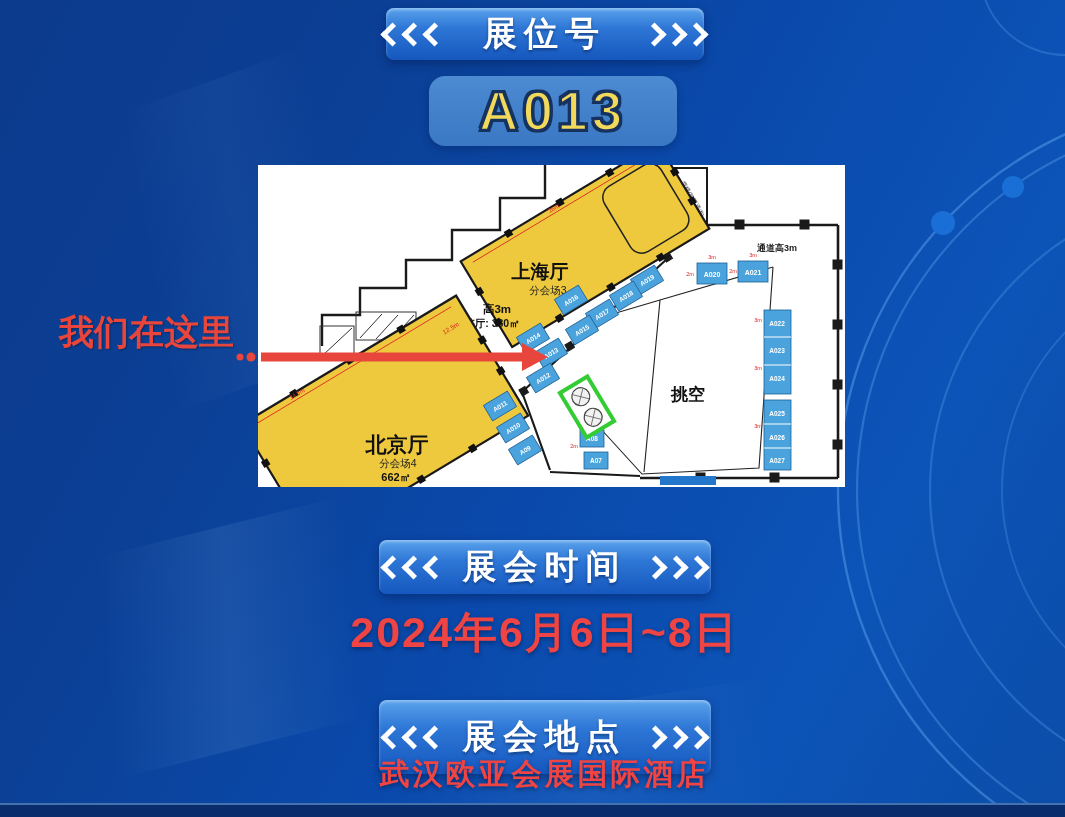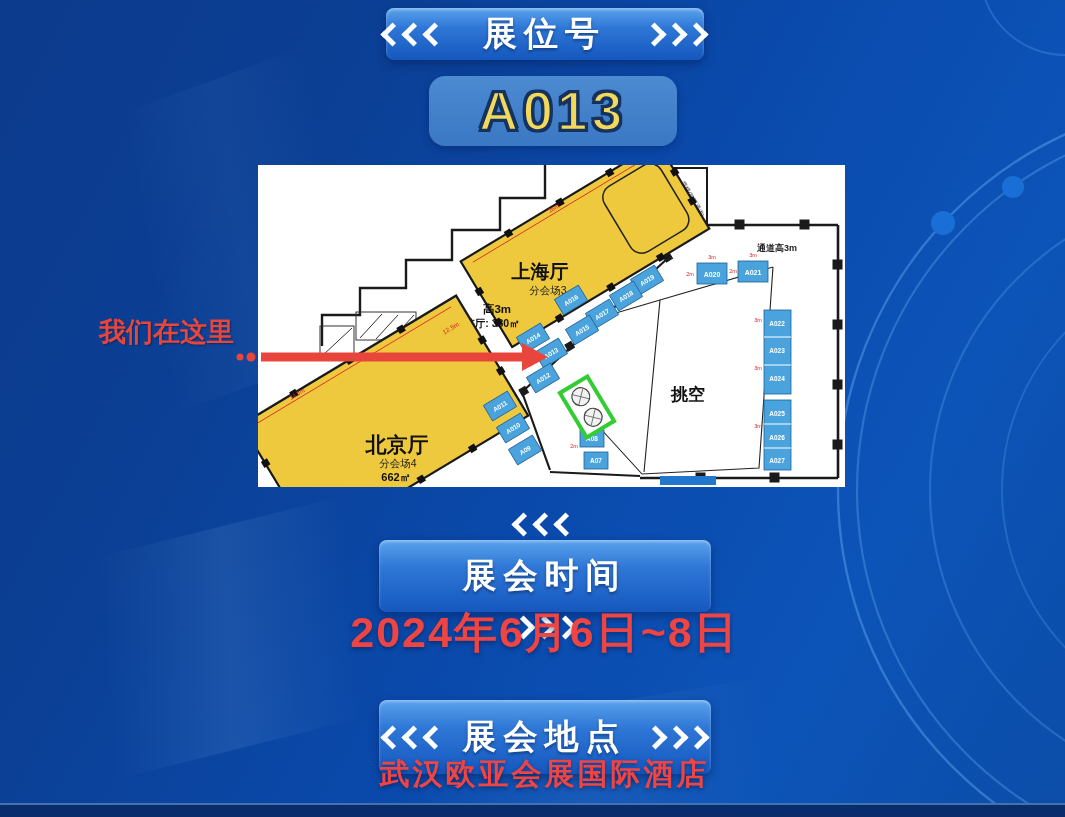--- a/index.html
+++ b/index.html
@@ -20,21 +20,21 @@
     border-top:2px solid rgba(140,200,255,.45);}
 
   .section-badge{
     position:absolute;left:50%;transform:translateX(-50%);margin-left:12px;
     display:flex;align-items:center;justify-content:center;gap:20px;
     background:linear-gradient(180deg,#5aa2ec 0%,#2e77d6 38%,#1557be 100%);
     border-radius:8px;box-shadow:0 4px 10px rgba(0,20,70,.40), inset 0 2px 3px rgba(255,255,255,.35);
     color:#fff;font-weight:bold;
   }
   .badge-1{top:8px;width:318px;height:52px;gap:40px;}
-  .badge-2{top:540px;width:332px;height:72px;flex-direction:column;}
+  .badge-2{top:540px;width:332px;height:54px;}
   .badge-3{top:700px;width:332px;height:74px;}
   .badge-text{font-size:34px;letter-spacing:7px;text-shadow:0 2px 3px rgba(0,20,60,.45);white-space:nowrap;}
   .chevrons{display:flex;gap:4px;align-items:center;}
   .chev{display:inline-block;width:12px;height:12px;border-left:5px solid #fff;border-bottom:5px solid #fff;}
   .chev.l{transform:rotate(45deg);}
   .chev.r{transform:rotate(-135deg);}
 
   .booth-number-badge{
     position:absolute;left:50%;transform:translateX(-50%);margin-left:20px;top:76px;
     width:248px;height:70px;border-radius:16px;
@@ -43,21 +43,21 @@
     box-shadow:0 3px 8px rgba(0,20,70,.3);
   }
   .booth-number{
     font-size:55px;font-weight:bold;color:#f2d95c;letter-spacing:4px;
     -webkit-text-stroke:2.5px #16325e;
     text-shadow:2px 2px 0 #16325e,-2px -2px 0 #16325e,2px -2px 0 #16325e,-2px 2px 0 #16325e;
   }
 
   .callout{
     position:absolute;left:38px;top:314px;width:196px;text-align:right;
-    color:#e8463d;font-weight:bold;font-size:27px;line-height:36px;
+    color:#e8463d;font-weight:bold;font-size:35px;line-height:36px;
     text-shadow:1px 1px 2px rgba(0,0,0,.35);white-space:nowrap;
   }
 
   .big-line{
     position:absolute;left:50%;transform:translateX(-50%);margin-left:12px;
     color:#ef4444;font-weight:bold;text-align:center;white-space:nowrap;
     text-shadow:0 2px 4px rgba(0,20,60,.5);
   }
   .date-line{top:604px;font-size:43px;letter-spacing:2px;}
   .loc-line{top:754px;font-size:30px;letter-spacing:3px;}

